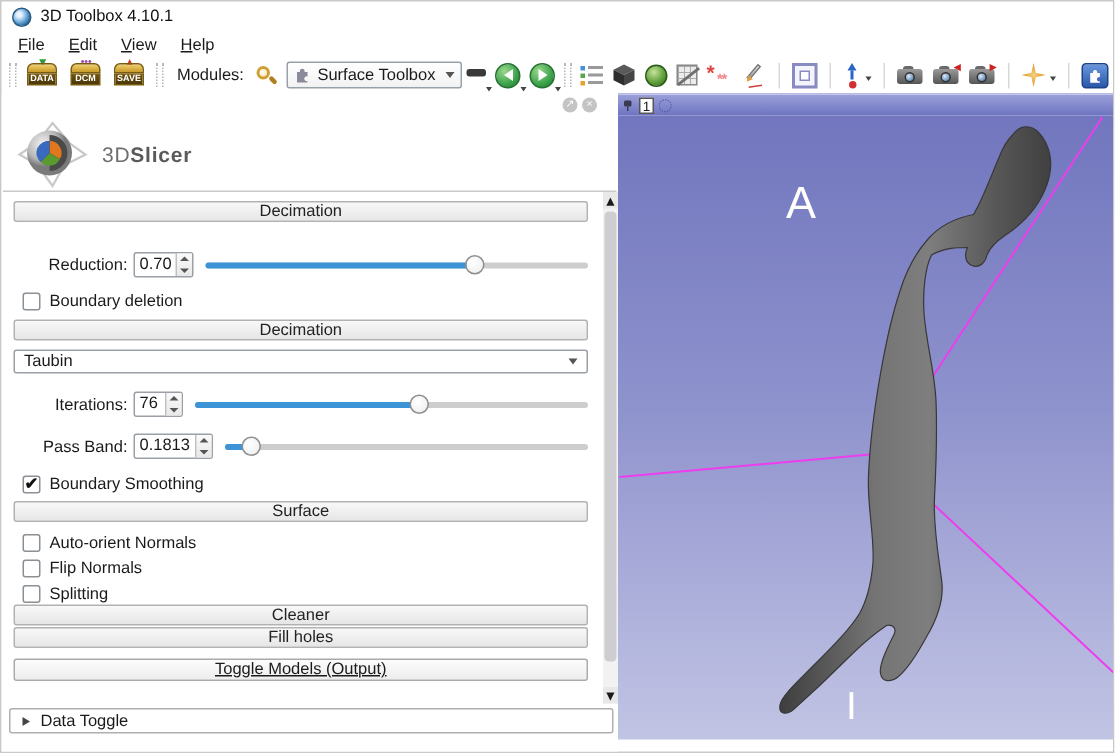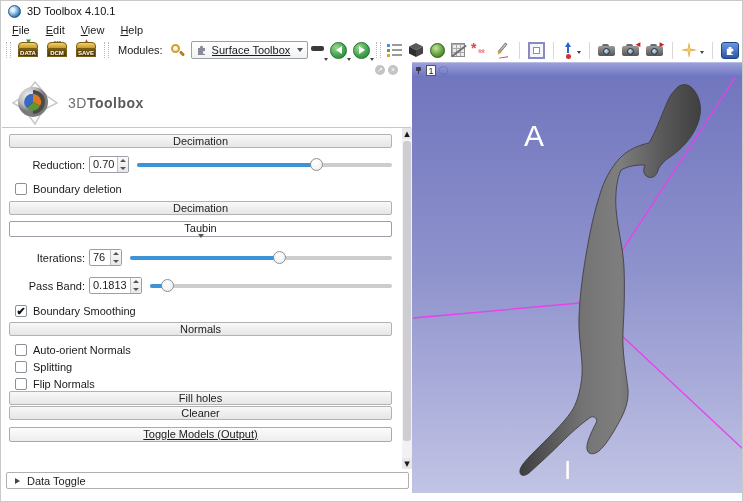--- a/index.html
+++ b/index.html
@@ -31,21 +31,21 @@
   .chest .deco { position:absolute; top:-2px; left:0; right:0; text-align:center; font-size:8px; line-height:8px; font-weight:bold; }
   .deco.green { color:#2f9a3a; } .deco.purple { color:#9a4ab0; font-size:7px; } .deco.red { color:#d03a2a; }
   .lbl-modules { margin:0 4px 0 6px; }
   .mag { position:relative; width:15px; height:15px; margin-right:3px; }
   .mag .lens { position:absolute; left:1px; top:1px; width:9px; height:9px; border-radius:50%;
       border:2px solid #d0a030; background:radial-gradient(circle at 35% 35%, #fff, #f0e0b0); }
   .mag .stem { position:absolute; left:9px; top:9px; width:6px; height:3px; background:#b08020; border-radius:2px; transform:rotate(45deg); }
   .modcombo { display:flex; align-items:center; width:118px; height:18px; border:1px solid #98a0a8; border-radius:2px;
       background:linear-gradient(#fff,#f2f2f2); padding:0 4px; gap:4px; }
   .modcombo svg { flex:none; }
-  .modcombo .txt { flex:1; white-space:nowrap; overflow:hidden;text-decoration:underline; }
+  .modcombo .txt { flex:1; white-space:nowrap; overflow:hidden; }
   .tri-dn-s { width:0; height:0; border-left:3px solid transparent; border-right:3px solid transparent; border-top:4px solid #555; }
   .histbar { width:13px; height:5px; background:#3a3a3a; border-radius:2px; margin-bottom:4px; }
   .navball { width:17px; height:17px; border-radius:50%; border:1px solid #257031;
       background:radial-gradient(circle at 35% 30%, #9ad98a, #3da24c 60%, #1f7a30); display:flex; align-items:center; justify-content:center; }
   .navball .w-left { width:0; height:0; border-top:4px solid transparent; border-bottom:4px solid transparent; border-right:6px solid #fff; }
   .navball .w-right { width:0; height:0; border-top:4px solid transparent; border-bottom:4px solid transparent; border-left:6px solid #fff; }
   .mini-caret { position:absolute; right:-4px; bottom:0px; width:0; height:0; border-left:2.5px solid transparent; border-right:2.5px solid transparent; border-top:3.5px solid #444; }
   .listicon { width:15px; height:15px; display:flex; flex-direction:column; justify-content:space-between; padding:1px 0; }
   .listicon .row { display:flex; align-items:center; gap:2px; height:3px; }
   .listicon .sq { width:3px; height:3px; } .listicon .ln { flex:1; height:2px; background:#9a9a9a; }
@@ -99,21 +99,21 @@
   .sbtns { display:flex; flex-direction:column; justify-content:space-around; align-items:center; width:11px; border-left:1px solid #c0c0c0; background:linear-gradient(#fafafa,#e8e8e8); }
   .tri-up { width:0; height:0; border-left:3px solid transparent; border-right:3px solid transparent; border-bottom:3.5px solid #555; }
   .tri-dn { width:0; height:0; border-left:3px solid transparent; border-right:3px solid transparent; border-top:3.5px solid #555; }
   .slider { position:relative; flex:1; height:14px; margin-left:8px; }
   .slider .track { position:absolute; left:0; right:0; top:5px; height:4px; background:#cdcdcd; border-radius:2px; }
   .slider .fill { position:absolute; left:0; top:5px; height:4px; background:#3c94d6; border-radius:2px; }
   .slider .knob { position:absolute; top:0px; width:13px; height:13px; margin-left:-6px; border-radius:50%;
       background:radial-gradient(circle at 40% 35%, #fff, #ececec); border:1px solid #8f8f8f; }
   .cbrow { display:flex; align-items:center; gap:6px; padding-left:6px; height:13px; }
   .cb { width:12px; height:12px; border:1px solid #8a9096; border-radius:2px; background:#fff; font-size:11px; line-height:11px; text-align:center; color:#111; font-weight:bold; }
-  .combo { display:flex; align-items:center; height:16px; border:1px solid #9aa0a6; border-radius:2px; background:#fff; padding:0 6px;flex-direction:column; }
+  .combo { display:flex; align-items:center; height:16px; border:1px solid #9aa0a6; border-radius:2px; background:#fff; padding:0 6px; }
   .combo .txt { flex:1; }
   .btnrow { display:flex; gap:5px;text-decoration:underline; }
   .pbtn { flex:1; height:15px; border:1px solid #aaa; border-radius:2px; background:linear-gradient(#fcfcfc,#ededed); text-align:center; line-height:13px; }
 
   .scrollbar { position:absolute; right:0; top:66px; width:10px; height:341px; background:#f2f2f2; }
   .sb-arrow { position:absolute; left:0; width:10px; height:11px; background:#e8e8e8; display:flex; align-items:center; justify-content:center; }
   .sb-up { top:0; } .sb-dn { bottom:0; }
   .sb-thumb { position:absolute; left:1px; top:13px; width:8px; height:300px; background:#cdcdd2; border-radius:3px; }
 
   .databox { position:absolute; left:5px; top:410px; width:403px; height:17px; border:1px solid #b0b0b0; border-radius:2px;
@@ -317,28 +317,28 @@
         <path d="M24 22 L31 26 A8 8 0 0 1 18 28 z" fill="#5a9a30"></path>
         <path d="M24 22 L18 28 A8 8 0 0 1 24 14 z" fill="#3a6ac0"></path>
         <defs>
             <radialGradient id="sphg" cx="0.35" cy="0.3">
               <stop offset="0" stop-color="#f2f2f2"></stop>
               <stop offset="0.7" stop-color="#b8b8b8"></stop>
               <stop offset="1" stop-color="#7a7a7a"></stop>
             </radialGradient>
           </defs>
       </svg>
-      <span class="logo-text"><span>3D</span><b>Toolbox</b></span>
+      <span class="logo-text"><span>3D</span><b>Slicer</b></span>
     </div>
     <div class="panel-sep"></div>
 
     <div class="mod-content">
       <div class="sec-head" style="margin-top:6px">Decimation</div>
 
-      <div class="srow" style="margin-top:8px">
+      <div class="srow" style="margin-top:20px">
         <span class="slabel">Reduction:</span>
         <span class="spin">
           <span class="sval" style="min-width:26px">0.70</span>
           <span class="sbtns">
               <i class="tri-up"></i>
               <i class="tri-dn"></i>
             </span>
         </span>
         <span class="slider">
           <i class="track"></i>
@@ -389,37 +389,37 @@
             <i class="fill" style="width:7%"></i>
             <i class="knob" style="left:7%"></i>
         </span>
       </div>
 
       <div class="cbrow" style="margin-top:10px">
         <span class="cb on">✔</span>
         <span>Boundary Smoothing</span>
       </div>
 
-      <div class="sec-head" style="margin-top:5px">Normals</div>
+      <div class="sec-head" style="margin-top:5px">Surface</div>
 
       <div class="cbrow" style="margin-top:7px">
         <span class="cb"></span>
         <span>Auto-orient Normals</span>
       </div>
       <div class="cbrow" style="margin-top:4px">
         <span class="cb"></span>
-        <span>Splitting</span>
+        <span>Flip Normals</span>
       </div>
       <div class="cbrow" style="margin-top:4px">
         <span class="cb"></span>
-        <span>Flip Normals</span>
-      </div>
-
+        <span>Splitting</span>
+      </div>
+
+      <div class="sec-head" style="margin-top:1px">Cleaner</div>
       <div class="sec-head" style="margin-top:1px">Fill holes</div>
-      <div class="sec-head" style="margin-top:1px">Cleaner</div>
 
       <div class="btnrow" style="margin-top:7px">
         <span class="pbtn">Toggle Models (Output)</span>
       </div>
     </div>
 
     <div class="scrollbar">
       <span class="sb-arrow sb-up">▴</span>
       <span class="sb-thumb"></span>
       <span class="sb-arrow sb-dn">▾</span>

